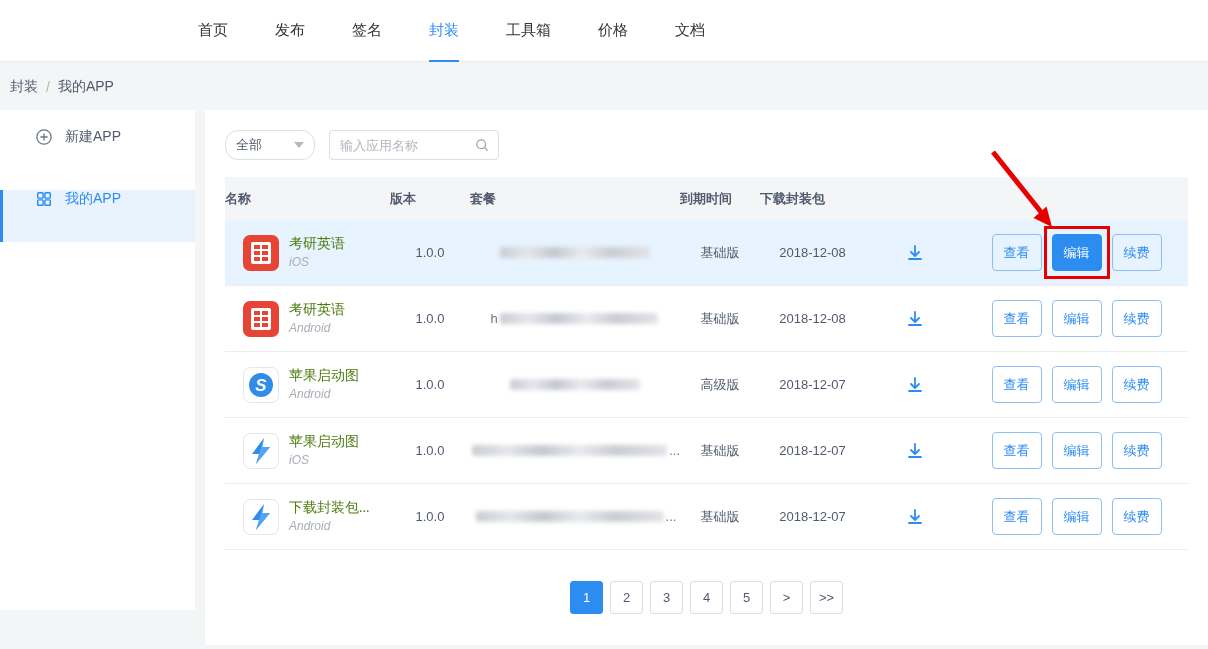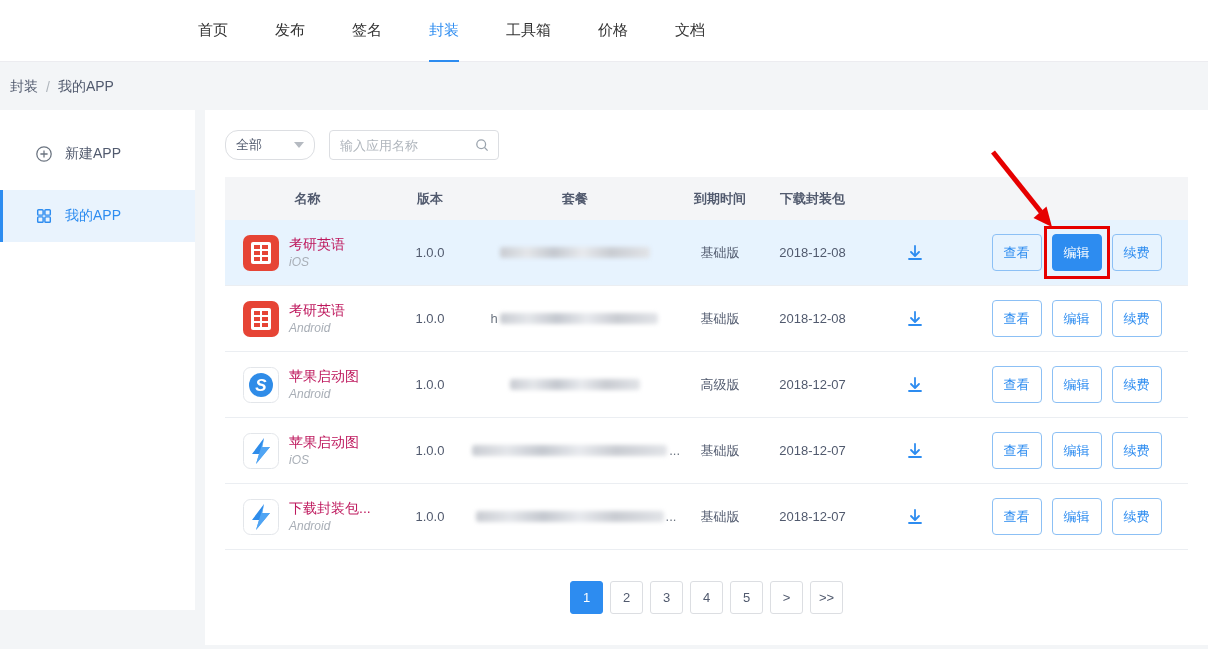--- a/index.html
+++ b/index.html
@@ -27,21 +27,21 @@
     position:absolute; left:10px; top:78px; font-size:14px; color:#515a6e;
     display:flex; gap:8px; align-items:center;
   }
   .breadcrumb .sep { color:#b0b6bd; }
   
   .sidebar {
     position:absolute; left:0; top:110px; width:195px; height:500px;
     background:#fff; padding-top:18px;
   }
   .side-item {
-    height:52px; display:flex; align-items:center; gap:12px;
+    height:52px; display:flex; gap:12px;
     padding-left:32px; font-size:14px; color:#515a6e; cursor:pointer;
     border-left:3px solid transparent; margin-bottom:10px;
   }
   .side-item.active {
     background:#e9f3fd; color:#2d8cf0; border-left-color:#2d8cf0;
   }
   .side-item .icon { display:inline-flex; }
   
   .card {
     position:absolute; left:205px; top:110px; width:1003px; height:535px;
@@ -67,29 +67,29 @@
   .search-icon { position:absolute; right:9px; top:7px; }
   
   .thead, .trow {
     display:grid;
     grid-template-columns:165px 80px 210px 80px 105px 100px 1fr;
     align-items:center;
   }
   .thead {
     background:#f4f5f7; height:43px; font-size:13px; font-weight:bold; color:#515a6e;
   }
-  .hcell { text-align:center; }
+  .hcell { text-align:left; }
   .trow { height:66px; border-bottom:1px solid #ebeef2; background:#fff; }
   .trow.highlighted { background:#e7f3fe; }
   .cell { font-size:13px; color:#515a6e; }
   .center { text-align:center; display:flex; justify-content:center; align-items:center; }
   .name-cell { display:flex; align-items:center; gap:10px; padding-left:18px; }
   .app-icon { width:36px; height:36px; display:inline-flex; flex:none; }
   .name-texts { display:flex; flex-direction:column; line-height:1.35; }
-  .app-name { font-size:14px; color:#be185d; }
+  .app-name { font-size:14px; color:#4d7c0f;font-family:Liberation Serif, serif; }
   .app-platform { font-size:12px; color:#a8aeb6;font-style:italic; }
   .url-cell { gap:2px; }
   .url-blur {
     display:inline-block; height:11px; border-radius:3px;
     background:linear-gradient(90deg,#c9ccd2 0%,#e4e6ea 18%,#c4c8cf 36%,#e8eaee 55%,#c9ccd2 74%,#e2e4e8 100%);
     filter:blur(2px);
   }
   .url-prefix,.url-suffix { color:#6b7480; font-size:13px; }
   .download-link { cursor:pointer; display:inline-flex; padding:4px; }
   .actions { gap:10px; }

